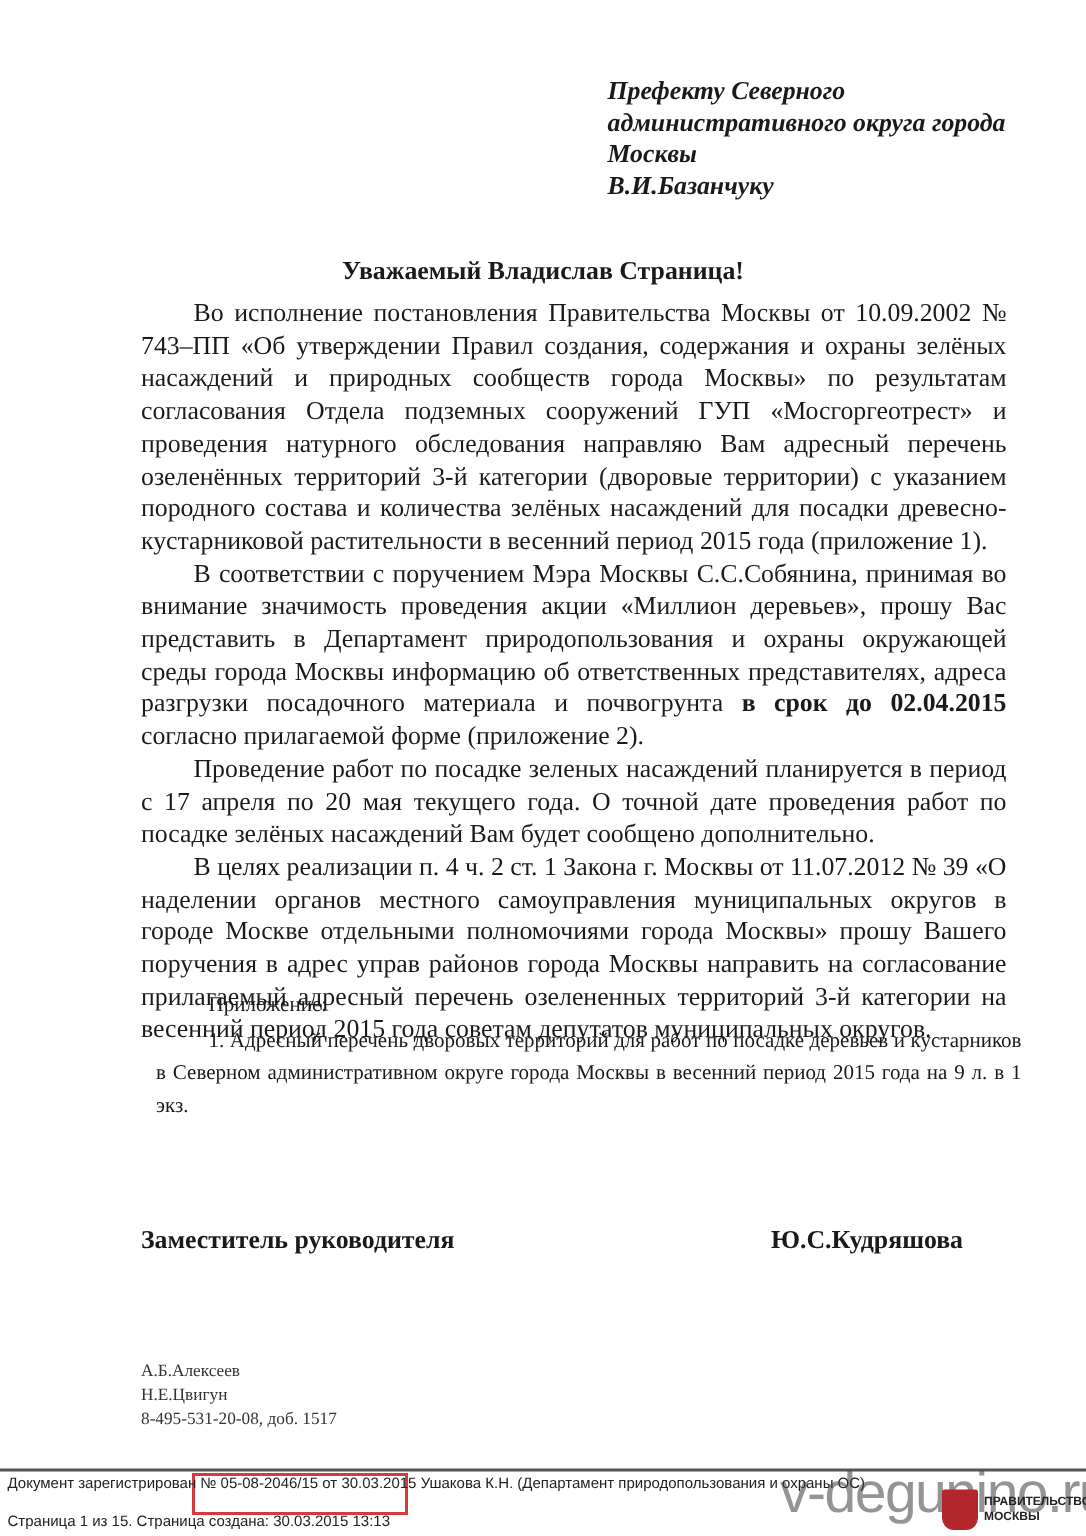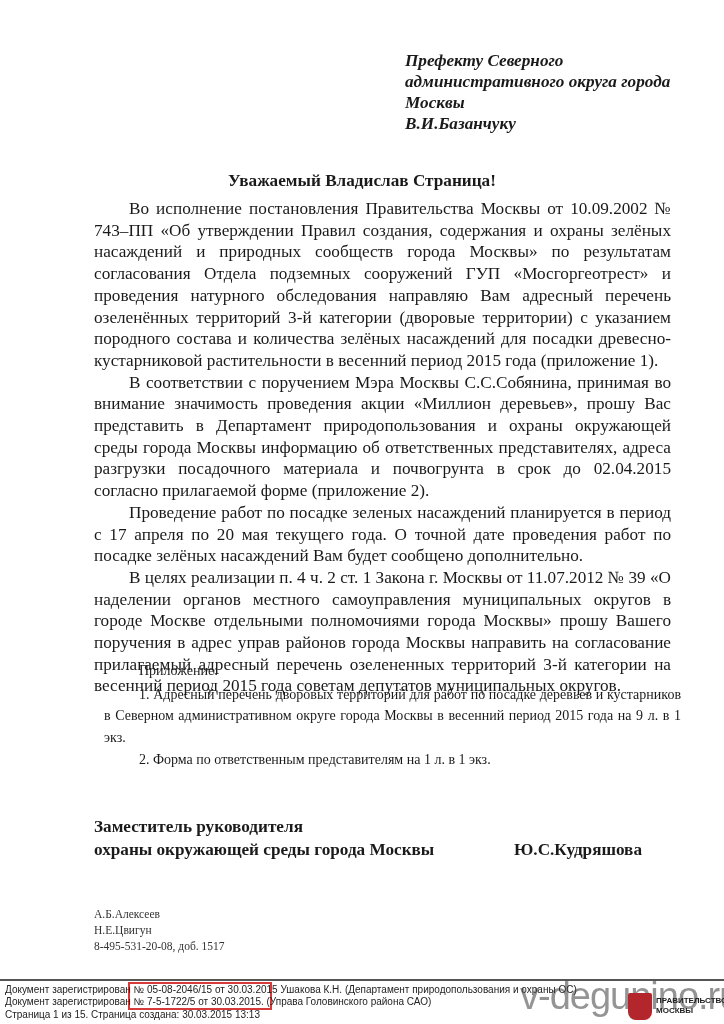--- a/index.html
+++ b/index.html
@@ -2,21 +2,21 @@
 <html><head>
   <meta charset="utf-8">
   <style>
     html, body { margin: 0; padding: 0; background: #ffffff; }
     body { width: 724px; height: 1024px; position: relative; overflow: hidden; font-family: "Liberation Serif", serif; color: #1a1a1a; }
     .addressee { position: absolute; left: 405px; top: 50px; font-weight: bold; font-size: 17.2px; line-height: 21px; }
     .addressee div { white-space: nowrap; font-style: italic; }
     .salutation { position: absolute; left: 0; width: 724px; top: 171px; text-align: center; font-weight: bold; font-size: 17.2px; }
     .body-text { position: absolute; left: 94px; width: 577px; top: 198px; font-size: 17.2px; line-height: 21.7px; }
     .para { text-align: justify; text-indent: 35px; margin: 0; }
-    .para .b { font-weight: normal; }
+    .para .b { font-weight: bold; }
     .attach { position: absolute; left: 104px; width: 577px; top: 660px; font-size: 14px; line-height: 21.7px; }
     .attach .title { text-indent: 35px; margin: 0 0 2px 0; }
     .attach .item { text-indent: 35px; text-align: justify; margin: 0; }
     .signature { position: absolute; left: 94px; width: 560px; top: 816px; font-weight: bold; font-size: 17.2px; line-height: 22.5px; }
     .signature .name { position: absolute; right: 12px; bottom: 0; }
     .executors { position: absolute; left: 94px; top: 906px; font-size: 11.5px; line-height: 16px; color: #333; }
     .footer { position: absolute; left: 0; top: 979px; width: 724px; height: 45px; border-top: 2px solid #555; font-family: "Liberation Sans", sans-serif; font-size: 10px; color: #222; }
     .footer .line { position: absolute; left: 5px; white-space: nowrap; }
     .footer .l1 { top: 3px; }
     .footer .l2 { top: 15px; }
@@ -41,39 +41,36 @@
 <div class="body-text">
   <p class="para">Во исполнение постановления Правительства Москвы от 10.09.2002 № 743–ПП «Об утверждении Правил создания, содержания и охраны зелёных насаждений и природных сообществ города Москвы» по результатам согласования Отдела подземных сооружений ГУП «Мосгоргеотрест» и проведения натурного обследования направляю Вам адресный перечень озеленённых территорий 3-й категории (дворовые территории) с указанием породного состава и количества зелёных насаждений для посадки древесно-кустарниковой растительности в весенний период 2015 года (приложение 1).</p>
   <p class="para"><span>В соответствии с поручением Мэра Москвы С.С.Собянина, принимая во внимание значимость проведения акции «Миллион деревьев», прошу Вас представить в Департамент природопользования и охраны окружающей среды города Москвы информацию об ответственных представителях, адреса разгрузки посадочного материала и почвогрунта </span><span class="b">в срок до 02.04.2015</span><span> согласно прилагаемой форме (приложение 2).</span></p>
   <p class="para">Проведение работ по посадке зеленых насаждений планируется в период с 17 апреля по 20 мая текущего года. О точной дате проведения работ по посадке зелёных насаждений Вам будет сообщено дополнительно.</p>
   <p class="para">В целях реализации п. 4 ч. 2 ст. 1 Закона г. Москвы от 11.07.2012 № 39 «О наделении органов местного самоуправления муниципальных округов в городе Москве отдельными полномочиями города Москвы» прошу Вашего поручения в адрес управ районов города Москвы направить на согласование прилагаемый адресный перечень озелененных территорий 3-й категории на весенний период 2015 года советам депутатов муниципальных округов.</p>
 </div>
 
 <div class="attach">
   <p class="title">Приложение:</p>
   <p class="item">1. Адресный перечень дворовых территорий для работ по посадке деревьев и кустарников в Северном административном округе города Москвы в весенний период 2015 года на 9 л. в 1 экз.</p>
-  <p class="item">2. Форма по ответственным представителям на 1 л. в 1 экз.</p>
 </div>
 
 <div class="signature">
   <div>Заместитель руководителя</div>
-  <div>охраны окружающей среды города Москвы</div>
   <div class="name">Ю.С.Кудряшова</div>
 </div>
 
 <div class="executors">
   <div>А.Б.Алексеев</div>
   <div>Н.Е.Цвигун</div>
   <div>8-495-531-20-08, доб. 1517</div>
 </div>
 
 <div class="footer">
   <div class="regbox"></div>
   <div class="line l1">Документ зарегистрирован № 05-08-2046/15 от 30.03.2015 Ушакова К.Н. (Департамент природопользования и охраны ОС)</div>
-  <div class="line l2">Документ зарегистрирован № 7-5-1722/5 от 30.03.2015. (Управа Головинского района САО)</div>
   <div class="line l3">Страница 1 из 15. Страница создана: 30.03.2015 13:13</div>
 </div>
 
 <div class="watermark">v-degunino.ru</div>
 
 <div class="logo"></div>
 <div class="logo-text">
   <div>ПРАВИТЕЛЬСТВО</div>
   <div>МОСКВЫ</div>
 </div>

